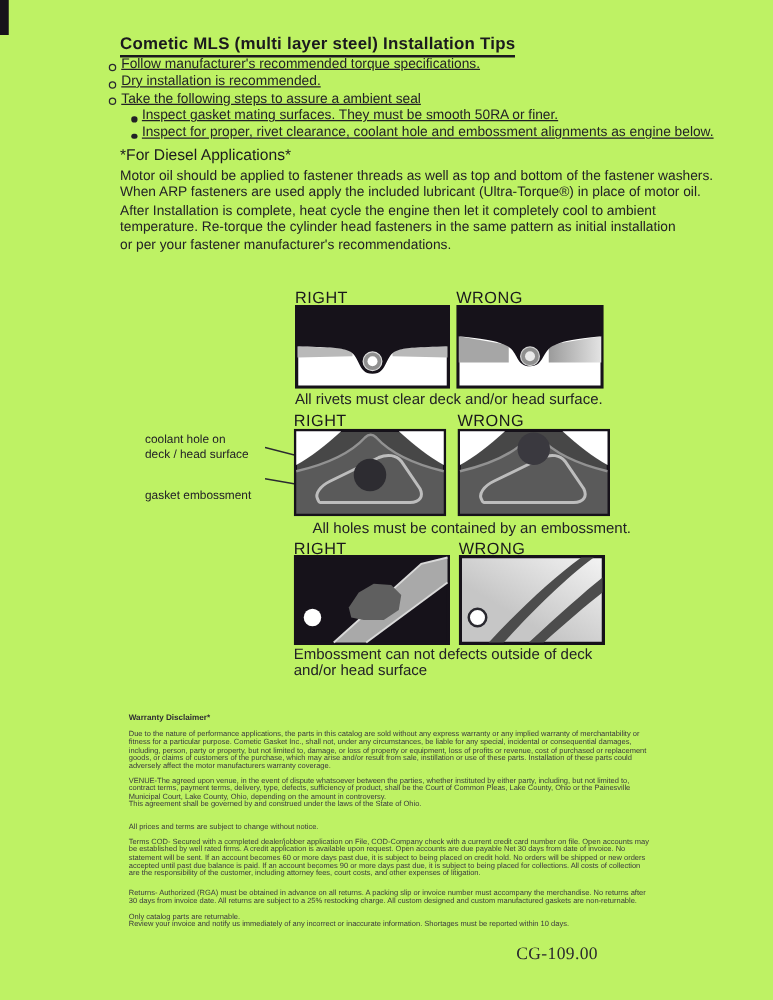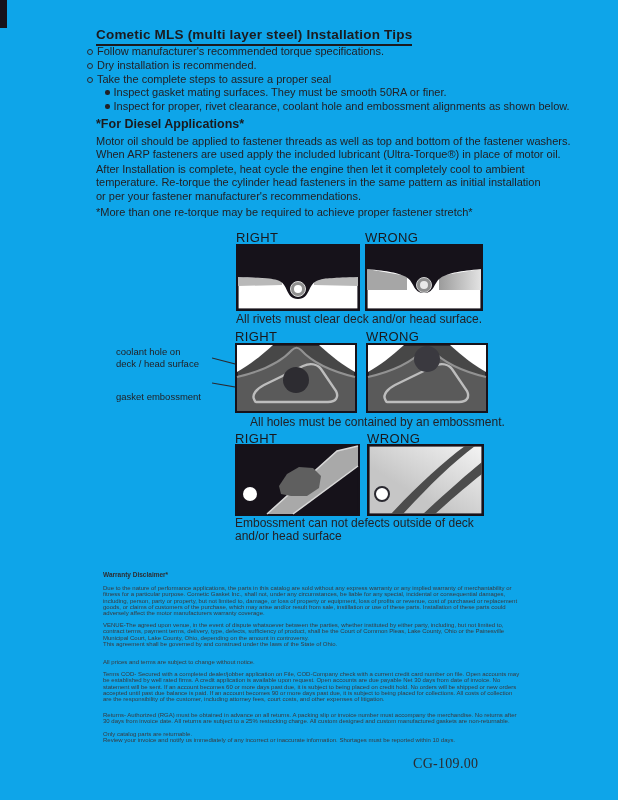--- a/index.html
+++ b/index.html
@@ -1,30 +1,30 @@
 <!DOCTYPE html>
 <html><head>
 <meta charset="utf-8">
 <style>
   html,body{margin:0;padding:0;background:#ffffff;}
   body{width:618px;height:800px;font-family:"Liberation Sans",sans-serif;color:#1d1c20;}
-  .page{position:relative;width:618px;height:800px;background:#0ea5e9;overflow:hidden;}
+  .page{position:relative;width:618px;height:800px;background:#bef264;overflow:hidden;}
   .abs{position:absolute;}
   .pre{white-space:pre-line;}
   .edge-mark{left:0;top:0;width:7px;height:28px;background:#16121a;}
   .title{left:96px;top:27px;font-size:13.5px;font-weight:bold;letter-spacing:.2px;
          border-bottom:2px solid #1b1a1e;padding-bottom:2px;color:#1b1a1e;}
   .tips{left:87px;top:45px;font-size:11px;line-height:13.8px;color:#222126;}
-  .bullet{display:flex;align-items:flex-start;}
+  .bullet{display:flex;align-items:center;text-decoration:underline;}
   .o-mark{flex:0 0 auto;width:4px;height:4px;border:1.2px solid #2a2930;border-radius:50%;
           margin:4px 4px 0 0;}
   .d-mark{flex:0 0 auto;width:4.5px;height:4.5px;background:#222126;border-radius:50%;
           margin:4px 4px 0 0;}
   .sub{margin-left:18px;}
-  .diesel-h{left:96px;top:117px;font-size:12.5px;font-weight:bold;color:#1b1a1e;text-align:right;}
+  .diesel-h{left:96px;top:117px;font-size:12.5px;font-weight:normal;color:#1b1a1e;text-align:right;}
   .para{left:96px;width:478px;font-size:11px;line-height:13.4px;color:#222126;}
   .p1{top:135px;} .p2{top:163px;} .pnote{top:206px;}
   .fig-label{font-size:13px;letter-spacing:.4px;text-align:left;color:#19181c;}
   .caption{font-size:12px;line-height:12.5px;color:#222126;}
   .ann{font-size:9.5px;line-height:11.5px;text-align:left;color:#222126;}
   .fineprint{width:500px;font-size:6px;line-height:6.3px;color:#3a393d;}
   .fp-head{left:103px;top:571px;font-size:6.5px;font-weight:bold;color:#2e2d31;}
   .footer-code{left:413px;top:756px;font-size:14px;letter-spacing:.3px;color:#2b2a2e;font-family:Liberation Serif, serif;}
   svg{display:block;}
 </style>
@@ -41,39 +41,38 @@
     <div class="bullet">
       <span class="o-mark"></span>
       <span>Follow manufacturer's recommended torque specifications.</span>
     </div>
     <div class="bullet">
       <span class="o-mark"></span>
       <span>Dry installation is recommended.</span>
     </div>
     <div class="bullet">
       <span class="o-mark"></span>
-      <span>Take the complete steps to assure a proper seal</span>
+      <span>Take the following steps to assure a ambient seal</span>
     </div>
     <div class="bullet sub">
       <span class="d-mark"></span>
       <span>Inspect gasket mating surfaces.  They must be smooth 50RA or finer.</span>
     </div>
     <div class="bullet sub">
       <span class="d-mark"></span>
-      <span>Inspect for proper, rivet clearance, coolant hole and embossment alignments as shown below.</span>
+      <span>Inspect for proper, rivet clearance, coolant hole and embossment alignments as engine below.</span>
     </div>
   </div>
 
   <div class="abs diesel-h">*For Diesel Applications*</div>
   <div class="abs para p1 pre">Motor oil should be applied to fastener threads as well as top and bottom of the fastener washers.
 When ARP fasteners are used apply the included lubricant (Ultra-Torque®) in place of motor oil.</div>
   <div class="abs para p2 pre">After Installation is complete, heat cycle the engine then let it completely cool to ambient
 temperature. Re-torque the cylinder head fasteners in the same pattern as initial installation
 or per your fastener manufacturer's recommendations.</div>
-  <div class="abs para pnote">*More than one re-torque may be required to achieve proper fastener stretch*</div>
 
   <div class="abs fig-label" style="left:236px;top:230px;width:124px;">RIGHT</div>
   <div class="abs fig-label" style="left:365px;top:230px;width:118px;">WRONG</div>
 
   <div class="abs" style="left:236px;top:244px;width:124px;height:67px;">
     <svg viewBox="0 0 124 67" width="124" height="67">
       <rect x="1.3" y="1.3" width="121.4" height="64.4" fill="#ffffff" stroke="#16121a" stroke-width="2.6"></rect>
       <polygon points="2,33 46,35 46,41 2,42" fill="#b9b9b9"></polygon>
       <polygon points="78,35 122,33 122,42 78,41" fill="#b9b9b9"></polygon>
       <path d="M2,2 H122 V33 C98,34 89,34 83,36 C71,39 75,55 62,55 C49,55 53,39 41,36 C35,34 26,34 2,33 Z" fill="#16121a"></path>

